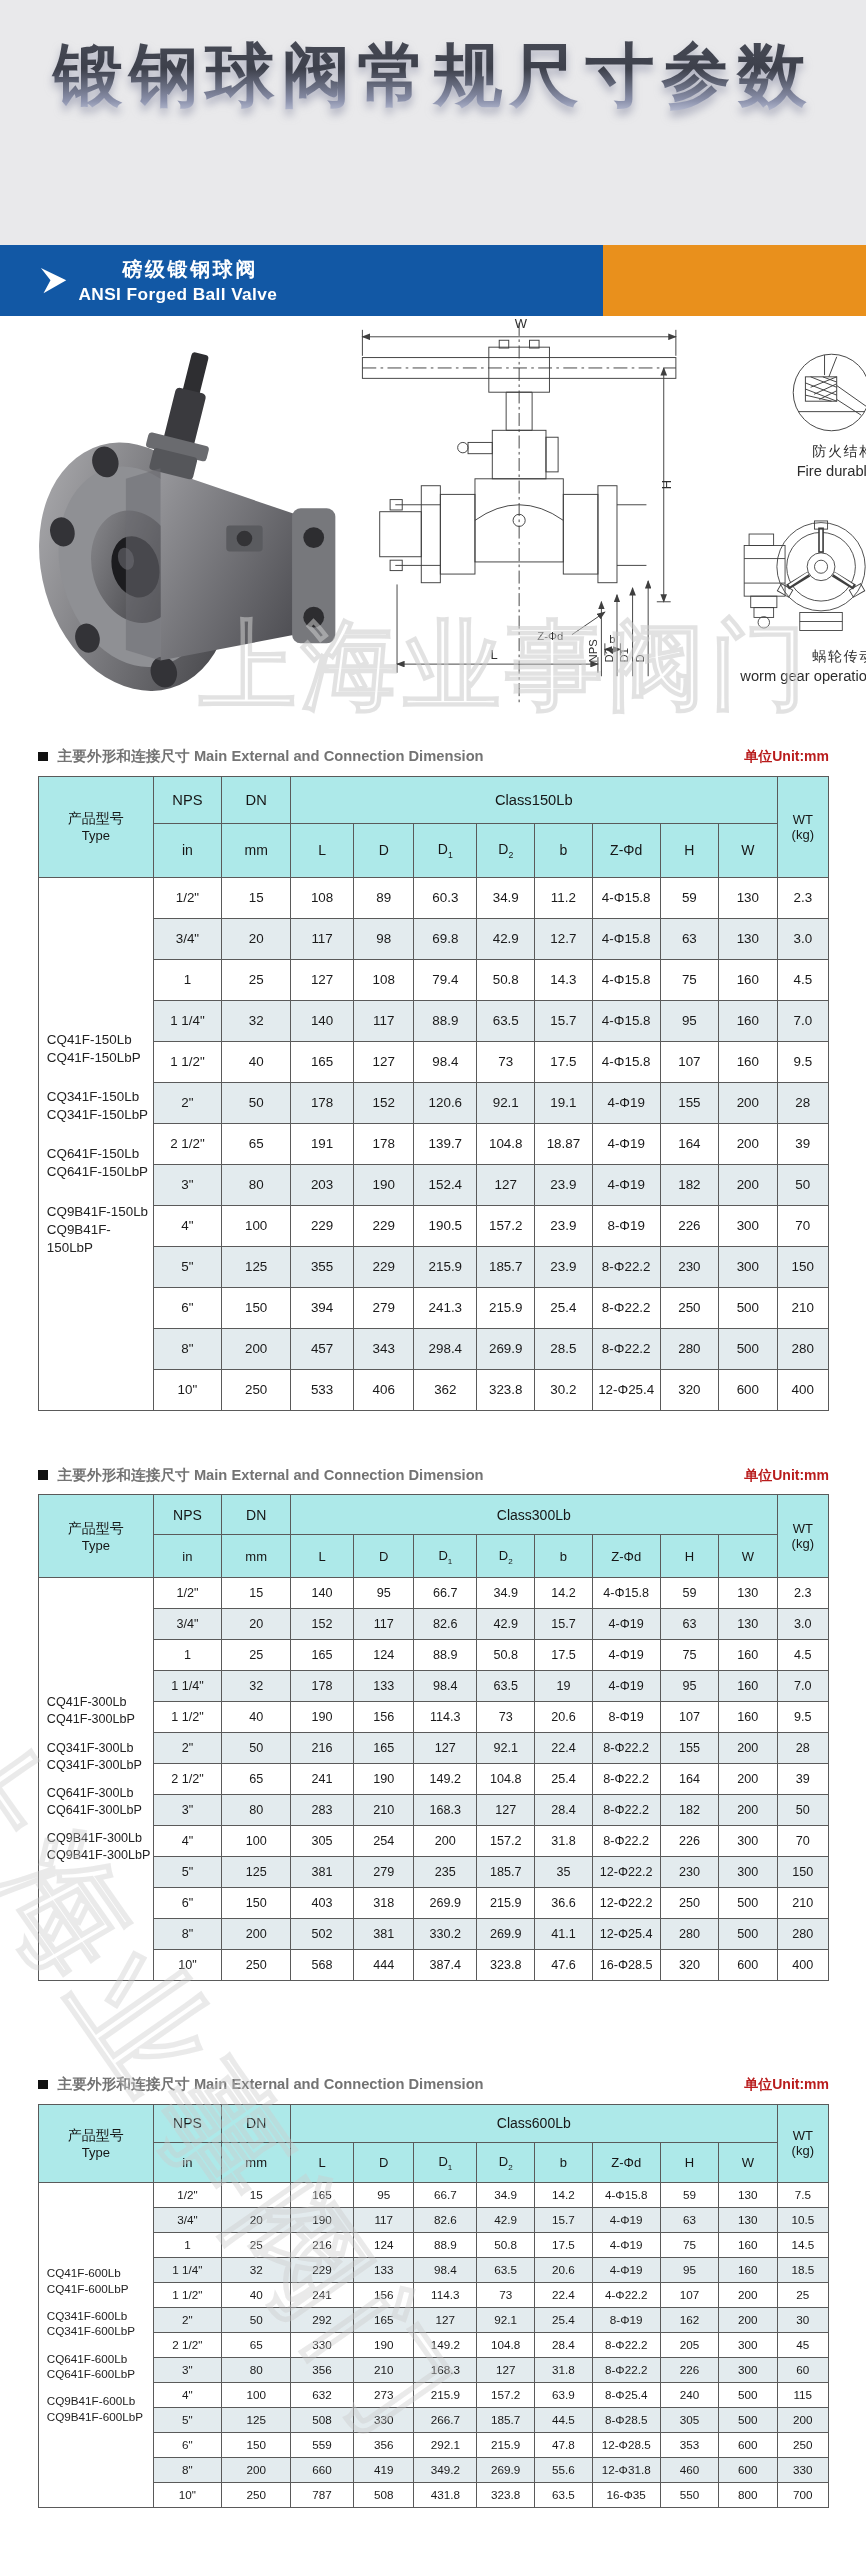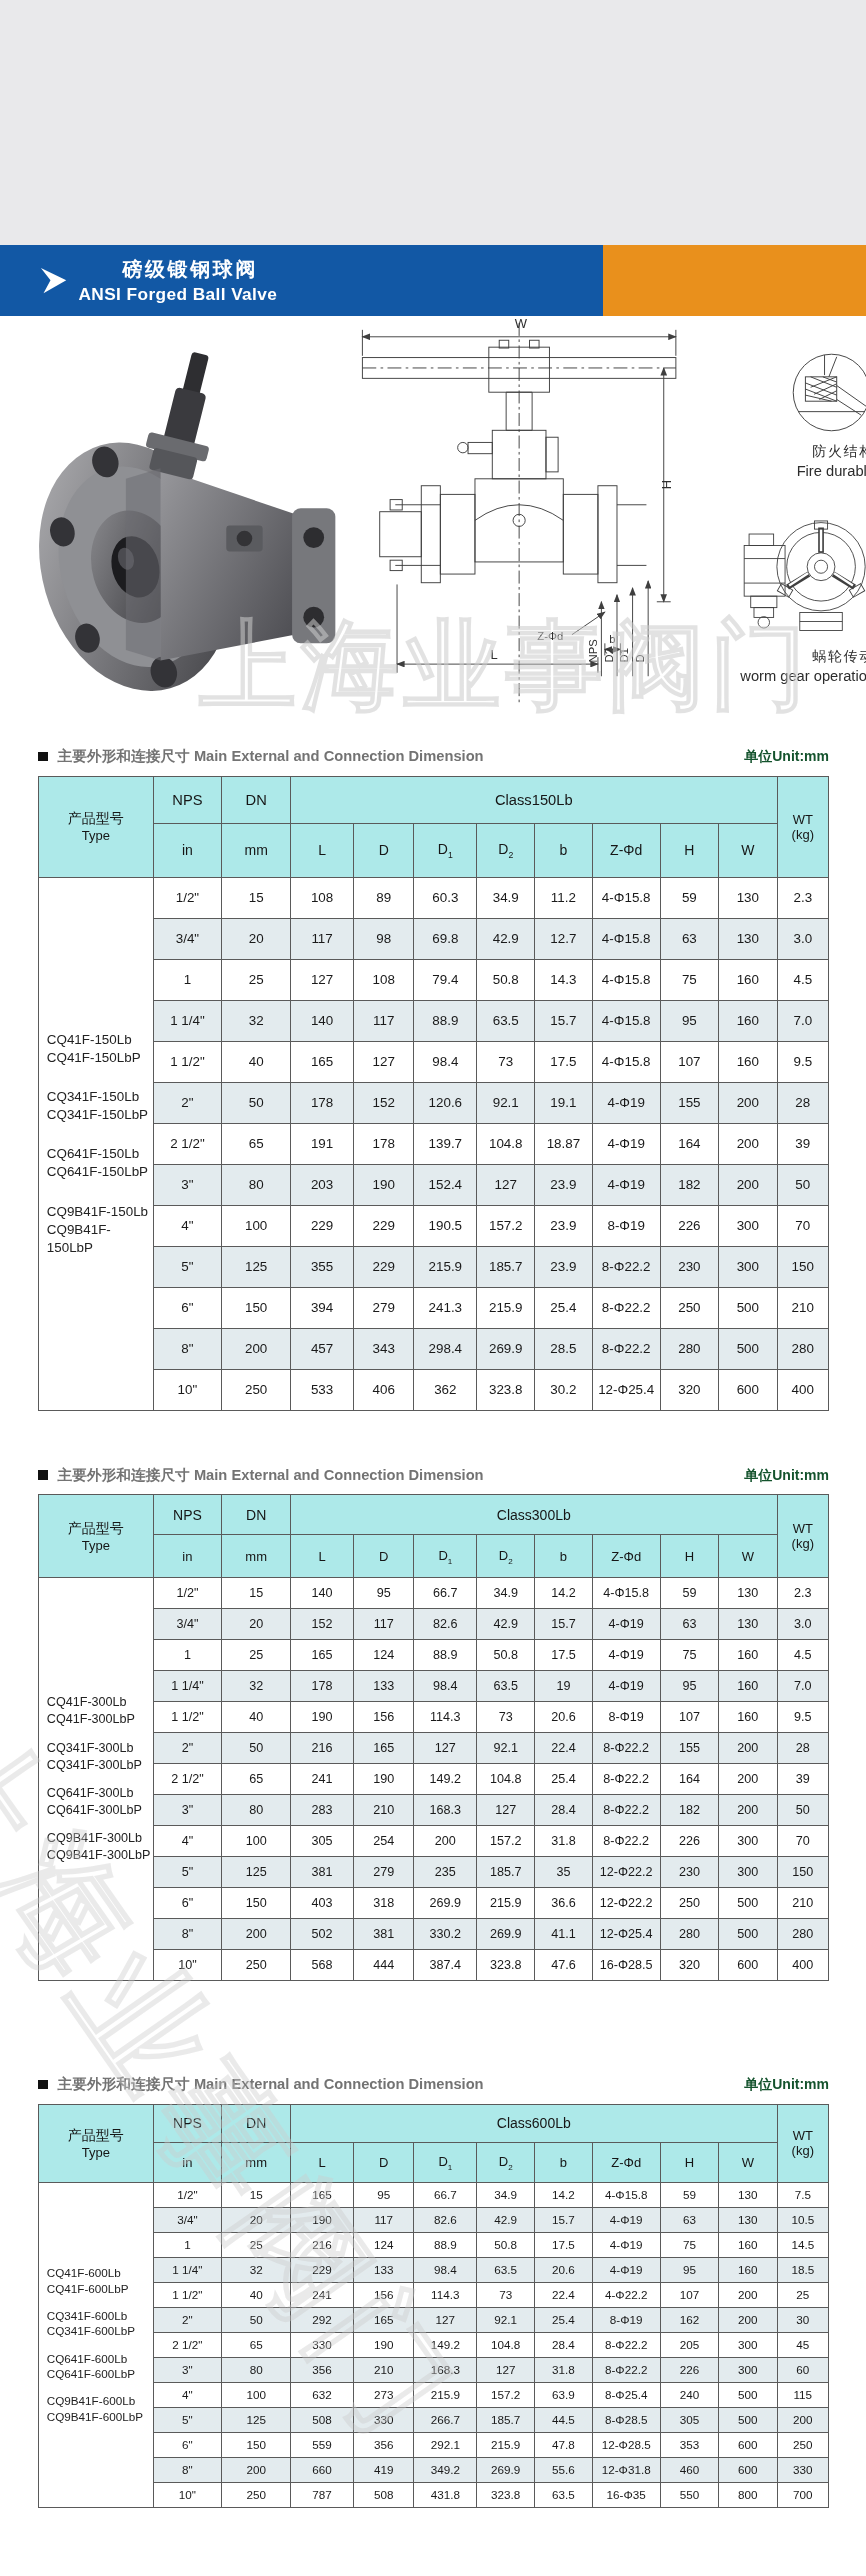--- a/index.html
+++ b/index.html
@@ -44,21 +44,21 @@
   .wm1 { left:199px; top:286px; font-size:97px; letter-spacing:5.2px; }
   .wm2 { left:17.3px; top:1690px; font-size:130px; letter-spacing:8.7px; transform:rotate(55deg); transform-origin:0 0; opacity:.4; }
   
   .section { padding:0 38px; position:relative; z-index:2; }
   .sec1 { margin-top:10.4px; }
   .sec2 { margin-top:55px; }
   .sec3 { margin-top:94px; }
   .section-head { display:flex; justify-content:space-between; align-items:flex-end; margin-bottom:9.5px; }
   .section-title { font-size:14.7px; color:#737373; font-weight:600; }
   .section-title .sq { display:inline-block; width:9.5px; height:9.5px; background:#111; margin-right:6px; }
-  .unit-label { font-size:14px; color:#14532d; font-weight:600; }
+  .unit-label { font-size:14px; color:#b91c1c; font-weight:600; }
   table { border-collapse:collapse; width:100%; table-layout:fixed; background:#fff; }
   table { border:1.7px solid #2e2e2e; }
   th, td { border:0.9px solid #5a5a5a; text-align:center; vertical-align:middle; padding:0.9px 1.7px; }
   tbody td { border-top:1.7px solid #3a3a3a; }
   thead th { background:#ade9e9; font-weight:500; color:#161616; }
   thead .h-cn { font-size:14px; }
   thead .h-sub { font-size:13px; }
   tbody tr:nth-child(even) td { background:#e3ebee; }
   td.typecell { background:#fff !important; text-align:left; padding-left:7.8px; font-size:12.6px; color:#222;margin-top:36px; }
   .typegroup { margin:11.3px 0; line-height:1.35; }
@@ -73,20 +73,21 @@
   .t2 tbody td { height:31px; font-size:12.6px; }
   .t3 thead tr:nth-child(1) th { height:38px; font-size:14px; }
   .t3 thead tr:nth-child(2) th { height:40px; font-size:13px; }
   .t3 tbody td { height:25px; font-size:11.7px; }
   svg text { font-family:"Liberation Sans", sans-serif; }
 </style>
 </head>
 <body>
 
 <div class="top-area">
+  <div class="page-title">锻钢球阀常规尺寸参数</div>
 </div>
 
 <div class="banner">
   <div class="banner-blue">
     <svg class="banner-arrow" viewBox="0 0 32 32">
       <polygon points="1,1 30,15 4,30 12,15" fill="#ffffff"></polygon>
     </svg>
     <div class="banner-text">
       <div class="cn">磅级锻钢球阀</div>
       <div class="en">ANSI Forged Ball Valve</div>

